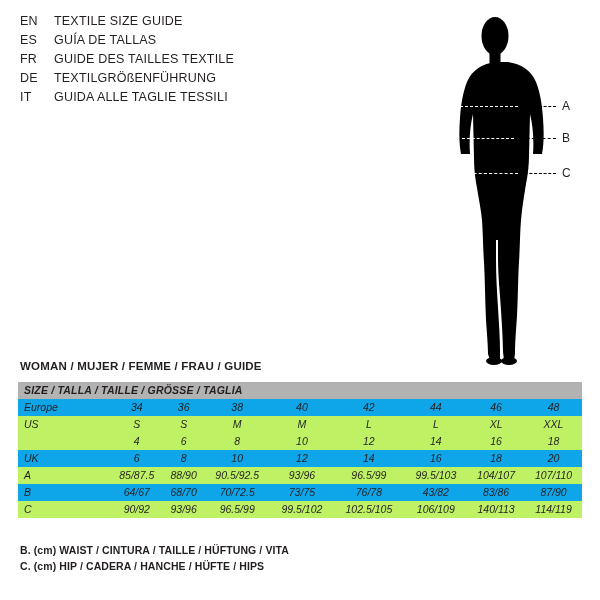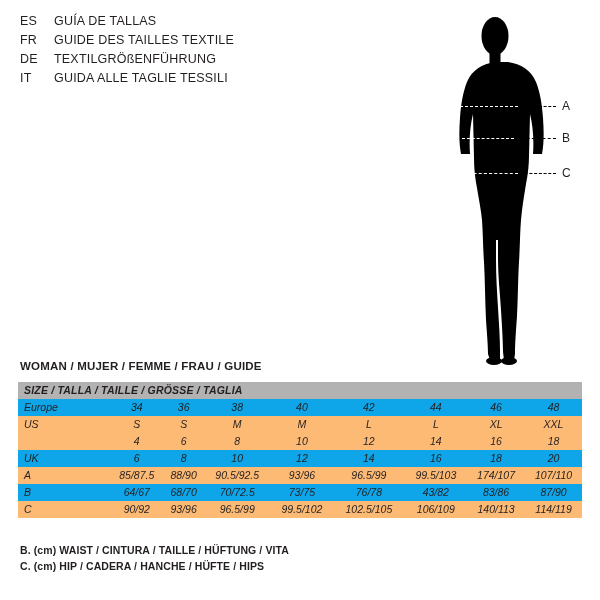--- a/index.html
+++ b/index.html
@@ -111,21 +111,21 @@
   }
   table.size-table thead th.head-pad {
     padding-left: 6px;
   }
   table.size-table tbody td.rowlabel {
     text-align: left;
     padding-left: 6px;
     width: 86px;
   }
   tr.band-light td { background: #0ea5e9; }
-  tr.band-white td { background: #fdba74; }
+  tr.band-white td { background: #bef264; }
 
   
   .footnotes {
     position: absolute;
     left: 20px;
     top: 542px;
     width: 560px;
   }
   .footnote {
     font-size: 10.5px;
@@ -133,20 +133,24 @@
     line-height: 16px;
     letter-spacing: 0.1px;
   }
 </style>
 </head>
 <body>
 
 <div class="page">
 
   <div class="titles">
+    <div class="title-row">
+      <div class="title-lang">EN</div>
+      <div class="title-text">TEXTILE SIZE GUIDE</div>
+    </div>
     <div class="title-row">
       <div class="title-lang">ES</div>
       <div class="title-text">GUÍA DE TALLAS</div>
     </div>
     <div class="title-row">
       <div class="title-lang">FR</div>
       <div class="title-text">GUIDE DES TAILLES TEXTILE</div>
     </div>
     <div class="title-row">
       <div class="title-lang">DE</div>
@@ -277,21 +281,21 @@
         <td>20</td>
       </tr>
       <tr class="band-white">
         <td class="rowlabel">A</td>
         <td>85/87.5</td>
         <td>88/90</td>
         <td>90.5/92.5</td>
         <td>93/96</td>
         <td>96.5/99</td>
         <td>99.5/103</td>
-        <td>174/107</td>
+        <td>104/107</td>
         <td>107/110</td>
       </tr>
       <tr class="band-light">
         <td class="rowlabel">B</td>
         <td>64/67</td>
         <td>68/70</td>
         <td>70/72.5</td>
         <td>73/75</td>
         <td>76/78</td>
         <td>43/82</td>

